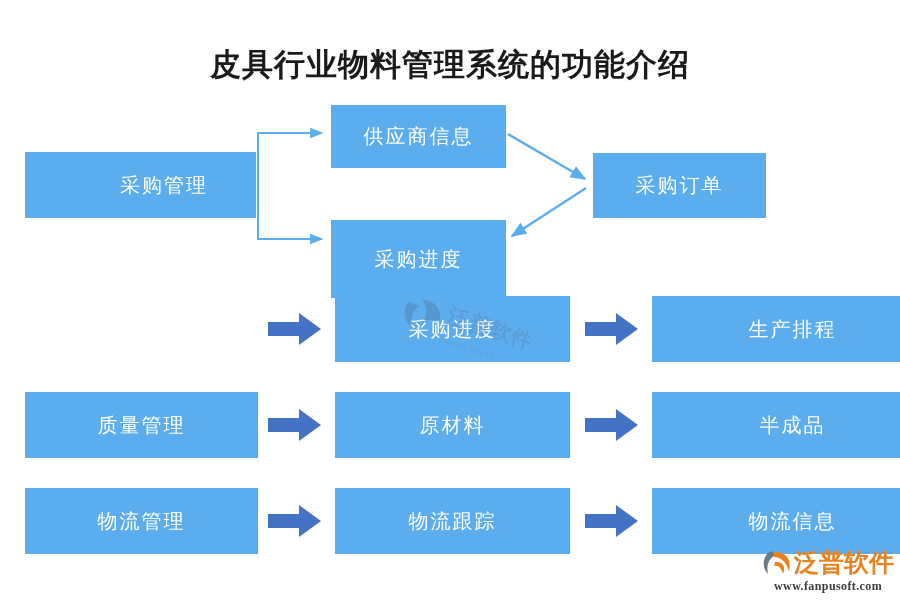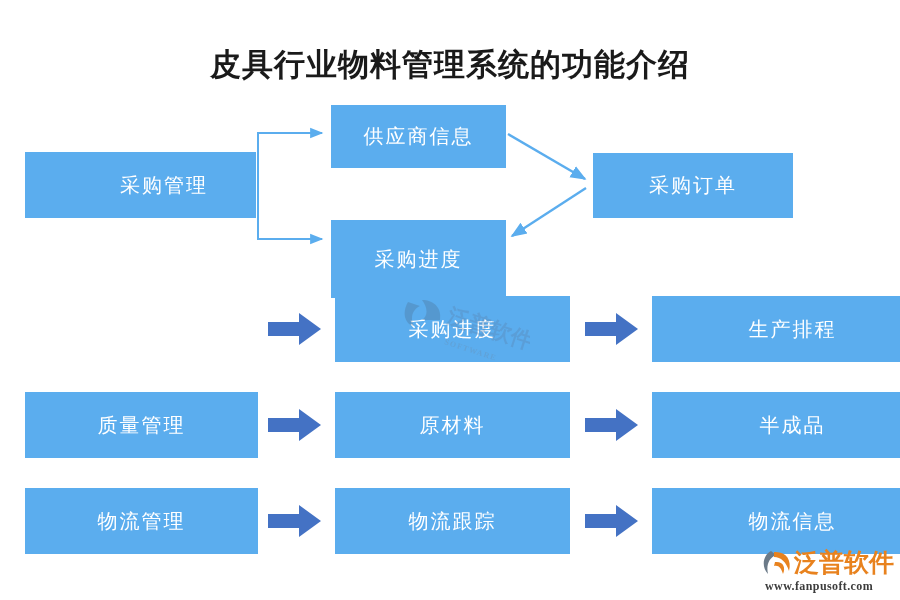--- a/index.html
+++ b/index.html
@@ -47,21 +47,21 @@
     font-family: "Liberation Serif", "DejaVu Serif", serif;
     letter-spacing: 2px;
     box-sizing: border-box;
     z-index: 3;
   }
 
   
   #node-purchase-mgmt   { left: 25px;  top: 152px; width: 231px; height: 66px; padding-left: 47px; }
   #node-supplier-info   { left: 331px; top: 105px; width: 175px; height: 63px; }
   #node-purchase-prog   { left: 331px; top: 220px; width: 175px; height: 78px; }
-  #node-purchase-order  { left: 593px; top: 153px; width: 200px; height: 65px; font-family: Liberation Serif, serif; }
+  #node-purchase-order  { left: 593px; top: 153px; width: 173px; height: 65px; font-family: Liberation Serif, serif; }
 
   
   .row-left   { left: 25px;  width: 233px; height: 66px; }
   .row-middle { left: 335px; width: 235px; height: 66px; }
   .row-right  { left: 652px; width: 258px; height: 66px; padding-left: 23px; }
 
   .row-2 { top: 296px; }
   .row-3 { top: 392px; }
   .row-4 { top: 488px; }
 
@@ -130,21 +130,21 @@
     line-height: 28px;
     white-space: nowrap;
   }
   #brand-logo .logo-url {
     font-family: "Liberation Serif", "DejaVu Serif", serif;
     font-size: 12px;
     font-weight: bold;
     color: #3c3c3c;
     letter-spacing: 0.4px;
     margin-top: 1px;
-    margin-left: 3px;
+    margin-left: 12px;
     white-space: nowrap;
   }
 </style>
 </head>
 <body>
 
 <div id="canvas">
 
   <div id="page-title">皮具行业物料管理系统的功能介绍</div>
 

